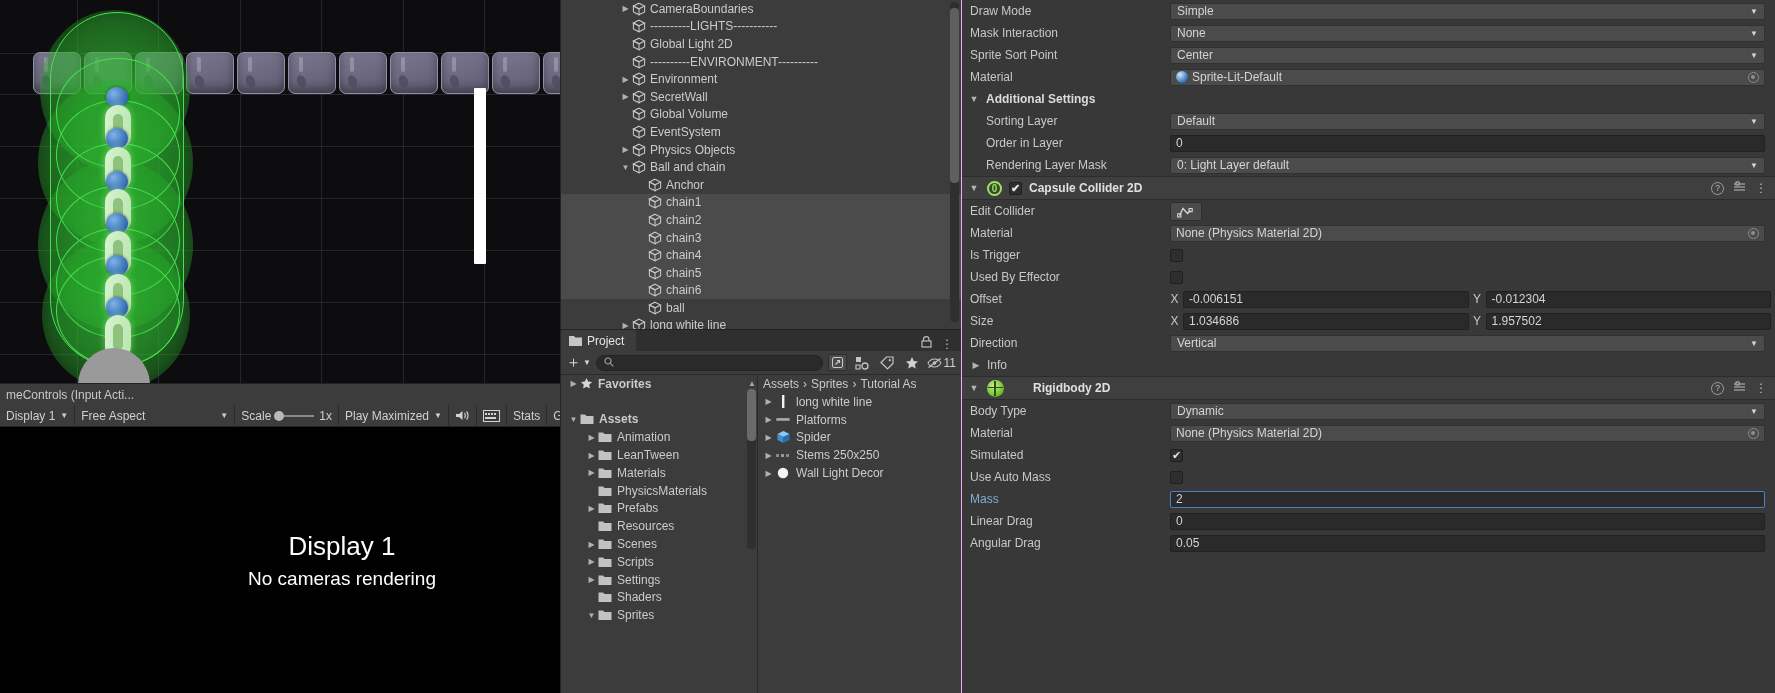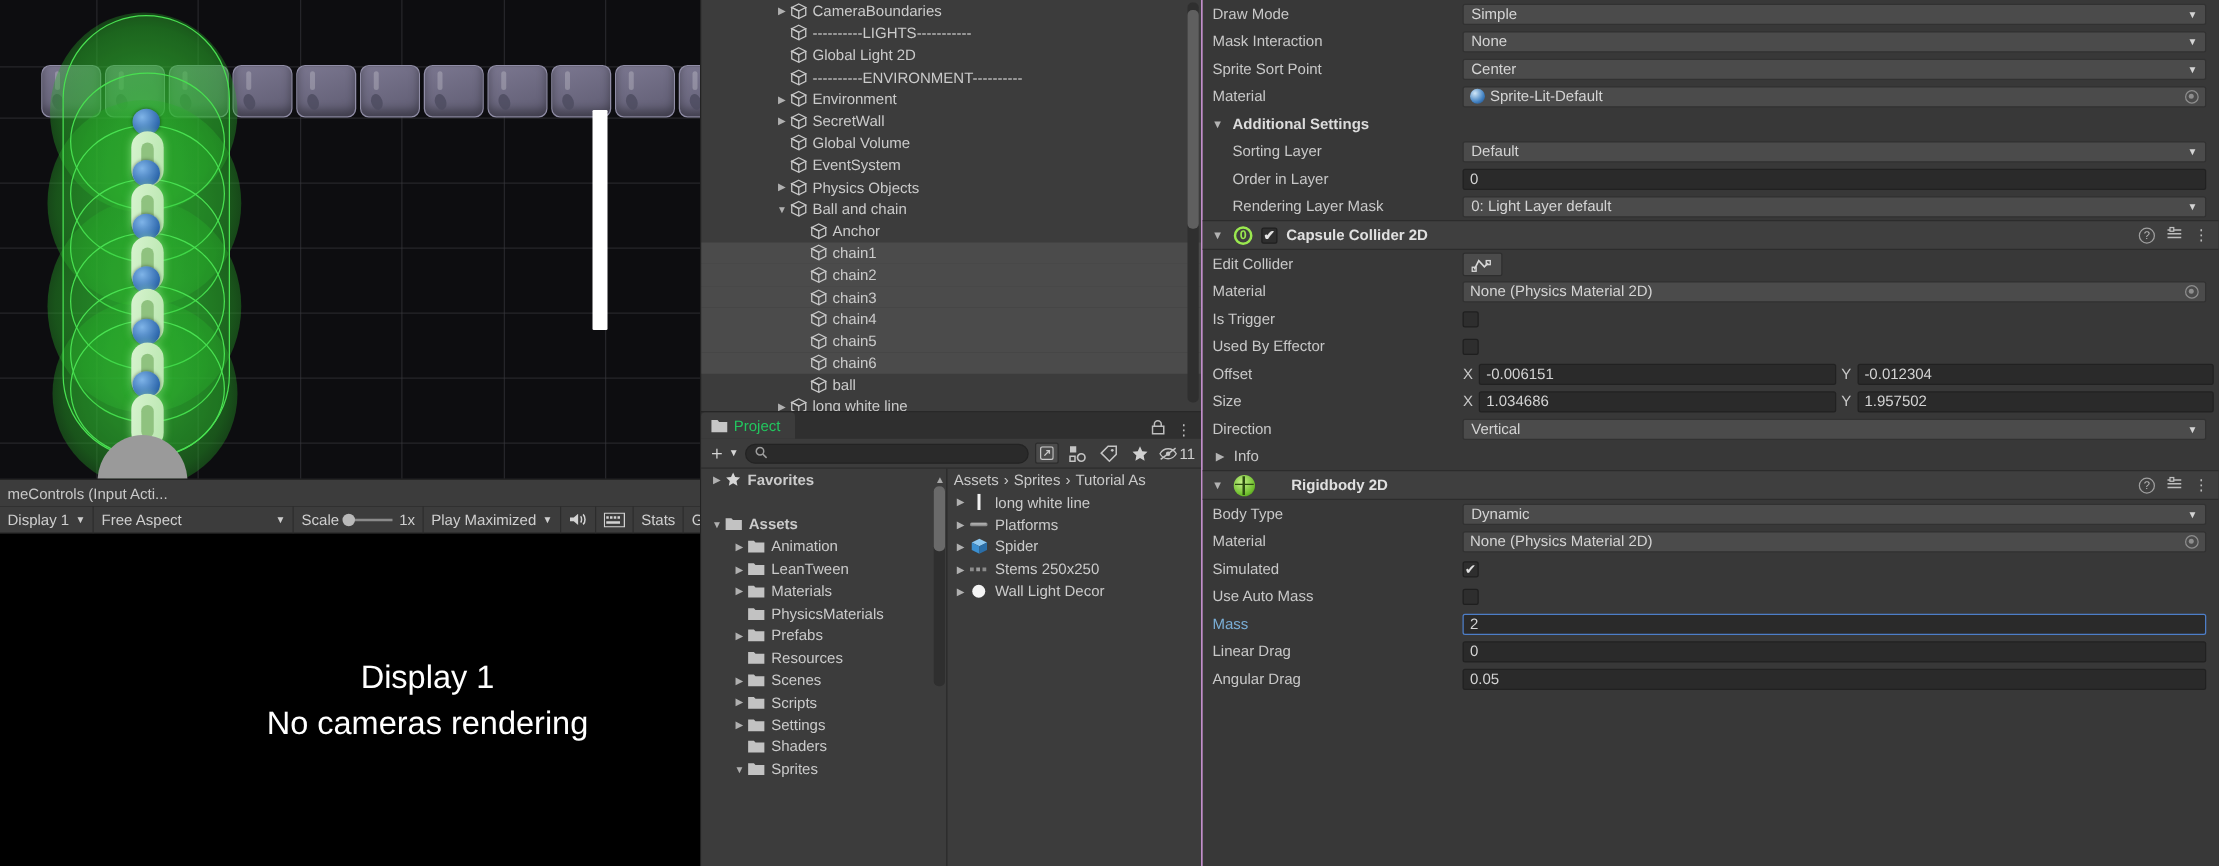--- a/index.html
+++ b/index.html
@@ -98,21 +98,21 @@
   .tb-slider-knob{
     position:absolute; left:-2px; top:-4px; width:10px; height:10px; border-radius:50%; background:#b9b9b9;
   }
   .spk svg,.kbd svg{ display:block; }
 
   #display-output{
     position:absolute; left:0; top:427px; width:684px; height:266px; background:#000;
     display:flex; flex-direction:column; align-items:center; justify-content:center;
   }
   #display-output .l1{ font-size:26px; color:#fff; margin-bottom:6px; }
-  #display-output .l2{ font-size:26px; color:#fff; }
+  #display-output .l2{ font-size:19px; color:#fff; }
 
   
   #middle-col{ width:401px; height:693px; flex:none; display:flex; flex-direction:column; background:#383838; }
 
   #hierarchy{
     height:329px; background:#3c3c3c; position:relative; overflow:hidden;
     border-left:1px solid #232323;
   }
   .hrow{
     height:17.6px; display:flex; align-items:center; position:relative;
@@ -129,21 +129,21 @@
   }
   .hscroll i{ position:absolute; left:0; top:6px; width:9px; height:175px; background:#5f5f5f; border-radius:4px; display:block; }
 
   #project{
     flex:1; background:#383838; position:relative; border-left:1px solid #232323;
     border-top:1px solid #232323; display:flex; flex-direction:column;
   }
   #project-tabs{ height:21px; background:#2f2f2f; display:flex; align-items:flex-end; position:relative;}
   .ptab{
     height:21px; background:#3c3c3c; display:flex; align-items:center; gap:5px;
-    padding:0 12px 0 8px; font-size:12px; color:#22c55e; border-top-left-radius:3px; border-top-right-radius:3px;
+    padding:0 12px 0 8px; font-size:12px; color:#e5e5e5; border-top-left-radius:3px; border-top-right-radius:3px;
   }
   .ptab-right{ margin-left:auto; display:flex; align-items:center; gap:9px; padding-right:8px; color:#bdbdbd; }
   #project-toolbar{
     height:24px; background:#3c3c3c; display:flex; align-items:center; gap:5px; padding:0 5px;
     border-bottom:1px solid #2a2a2a;
   }
   .plus-btn{ display:flex; align-items:center; gap:2px; color:#d6d6d6; font-size:15px; }
   .plus-btn .cv{ font-size:8px; }
   #project-search{
     flex:1; height:16px; background:#2a2a2a; border:1px solid #232323; border-radius:8px;

